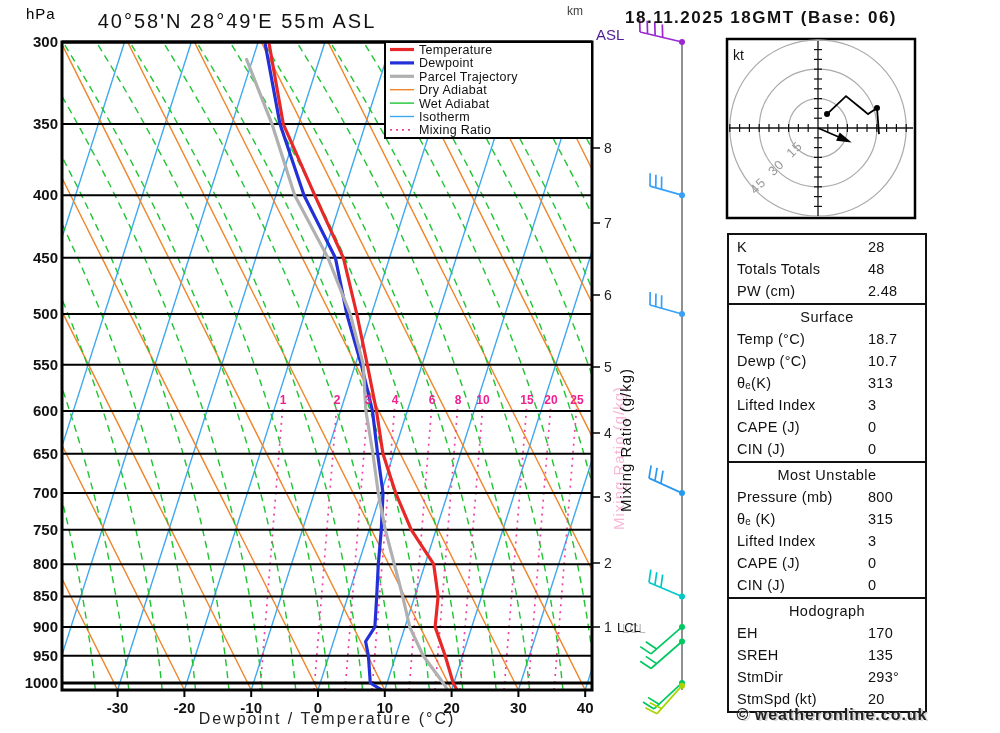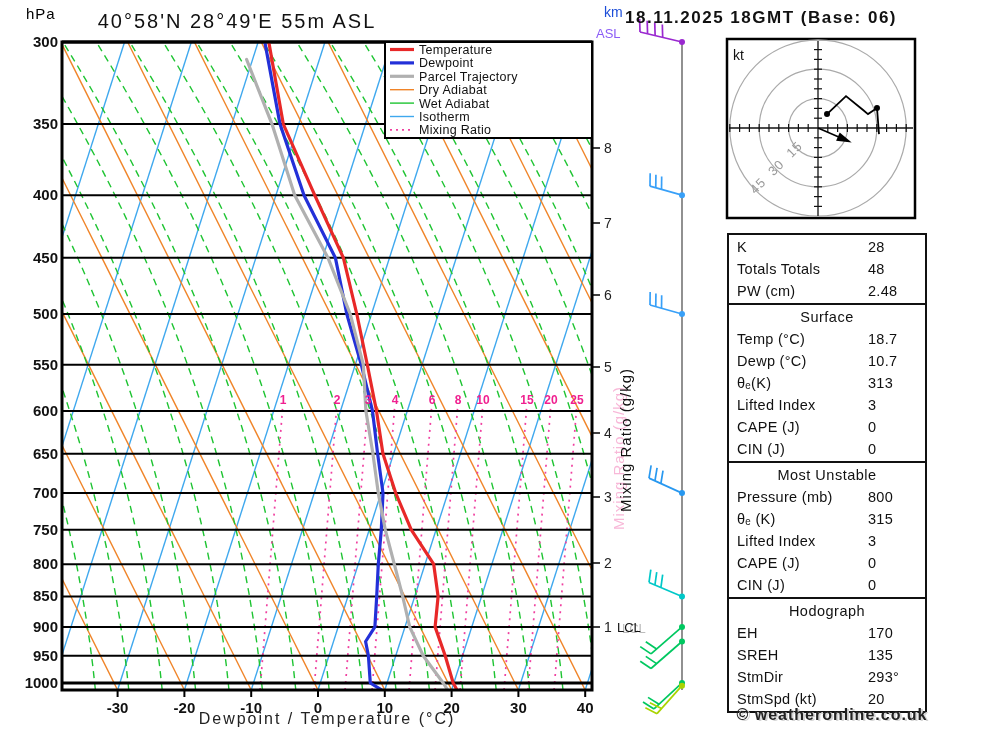--- a/index.html
+++ b/index.html
@@ -2,22 +2,22 @@
 <html><head>
 <meta charset="utf-8">
 <style>
   html,body{margin:0;padding:0;background:#fff;}
   .stage{position:relative;width:1000px;height:733px;background:#fff;overflow:hidden;
          font-family:"Liberation Sans","DejaVu Sans",sans-serif;color:#111;}
   .abs{position:absolute;}
   .title{top:10px;left:37px;width:400px;text-align:center;font-size:20px;font-weight:normal;letter-spacing:2px;}
   .datehdr{top:8px;left:625px;width:375px;font-size:17px;font-weight:bold;letter-spacing:1.5px;}
   .hpa{top:5px;left:26px;font-size:15px;color:#000000;letter-spacing:1px;}
-  .kmlbl{top:4px;left:604px;font-size:14px;color:#1d4ed8;}
-  .asllbl{top:26px;left:596px;font-size:13px;color:#8b5cf6;}
+  .kmlbl{top:4px;left:567px;font-size:12px;color:#404040;}
+  .asllbl{top:26px;left:596px;font-size:15px;color:#4c1d95;}
   .footer{top:706px;left:682px;width:300px;text-align:center;font-size:16px;font-weight:bold;
           letter-spacing:1px;color:#222;text-shadow:2px 1px 0 #d4d4d4;}
   svg text{font-family:"Liberation Sans","DejaVu Sans",sans-serif;}
   .ax{font-size:15px;font-weight:bold;fill:#111;}
   .kmax{font-size:14px;fill:#222;}
   .xtitle{font-size:16px;fill:#222;letter-spacing:2px;}
   .mrlbl{font-size:12px;font-weight:bold;fill:#f02090;}
   .mraxis{font-size:15px;fill:#111;letter-spacing:1px;}
   .mraxis-ghost{font-size:15px;fill:#f8b8d8;letter-spacing:1px;}
   .leg{font-size:12.5px;fill:#111;letter-spacing:0.3px;}

